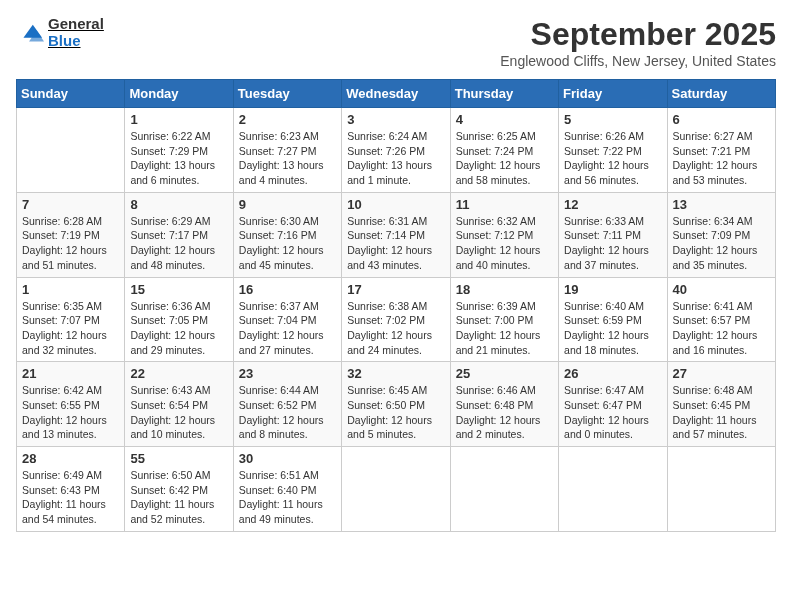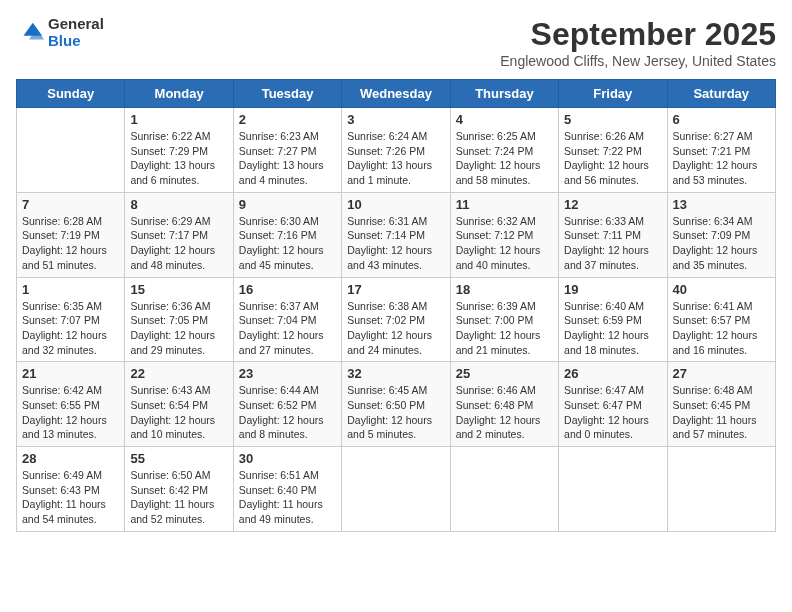--- a/index.html
+++ b/index.html
@@ -11,21 +11,22 @@
       padding: 16px;
     }
     .header {
       display: flex;
       justify-content: space-between;
       align-items: flex-start;
       margin-bottom: 10px;
     }
     .logo {
       display: flex;
-      align-items: center;
+      align-items: flex-end;
+      text-decoration: underline;
     }
     .logo-text {
       display: flex;
       flex-direction: column;
       line-height: 1.1;
     }
     .logo-general {
       font-size: 15px;
       font-weight: bold;
       color: #333;
@@ -56,21 +57,21 @@
       width: 100%;
       border-collapse: collapse;
       border: 1px solid #ccc;
     }
     .calendar th {
       background-color: #2a6db5;
       color: #fff;
       font-size: 13px;
       font-weight: bold;
       padding: 6px 4px;
-      text-align: center;
+      text-align: left;
       border: 1px solid #2060a0;
     }
     .calendar td {
       vertical-align: top;
       border: 1px solid #ccc;
       padding: 4px 5px;
       width: 108px;
       min-height: 70px;
       font-size: 10.5px;
       color: #333;

